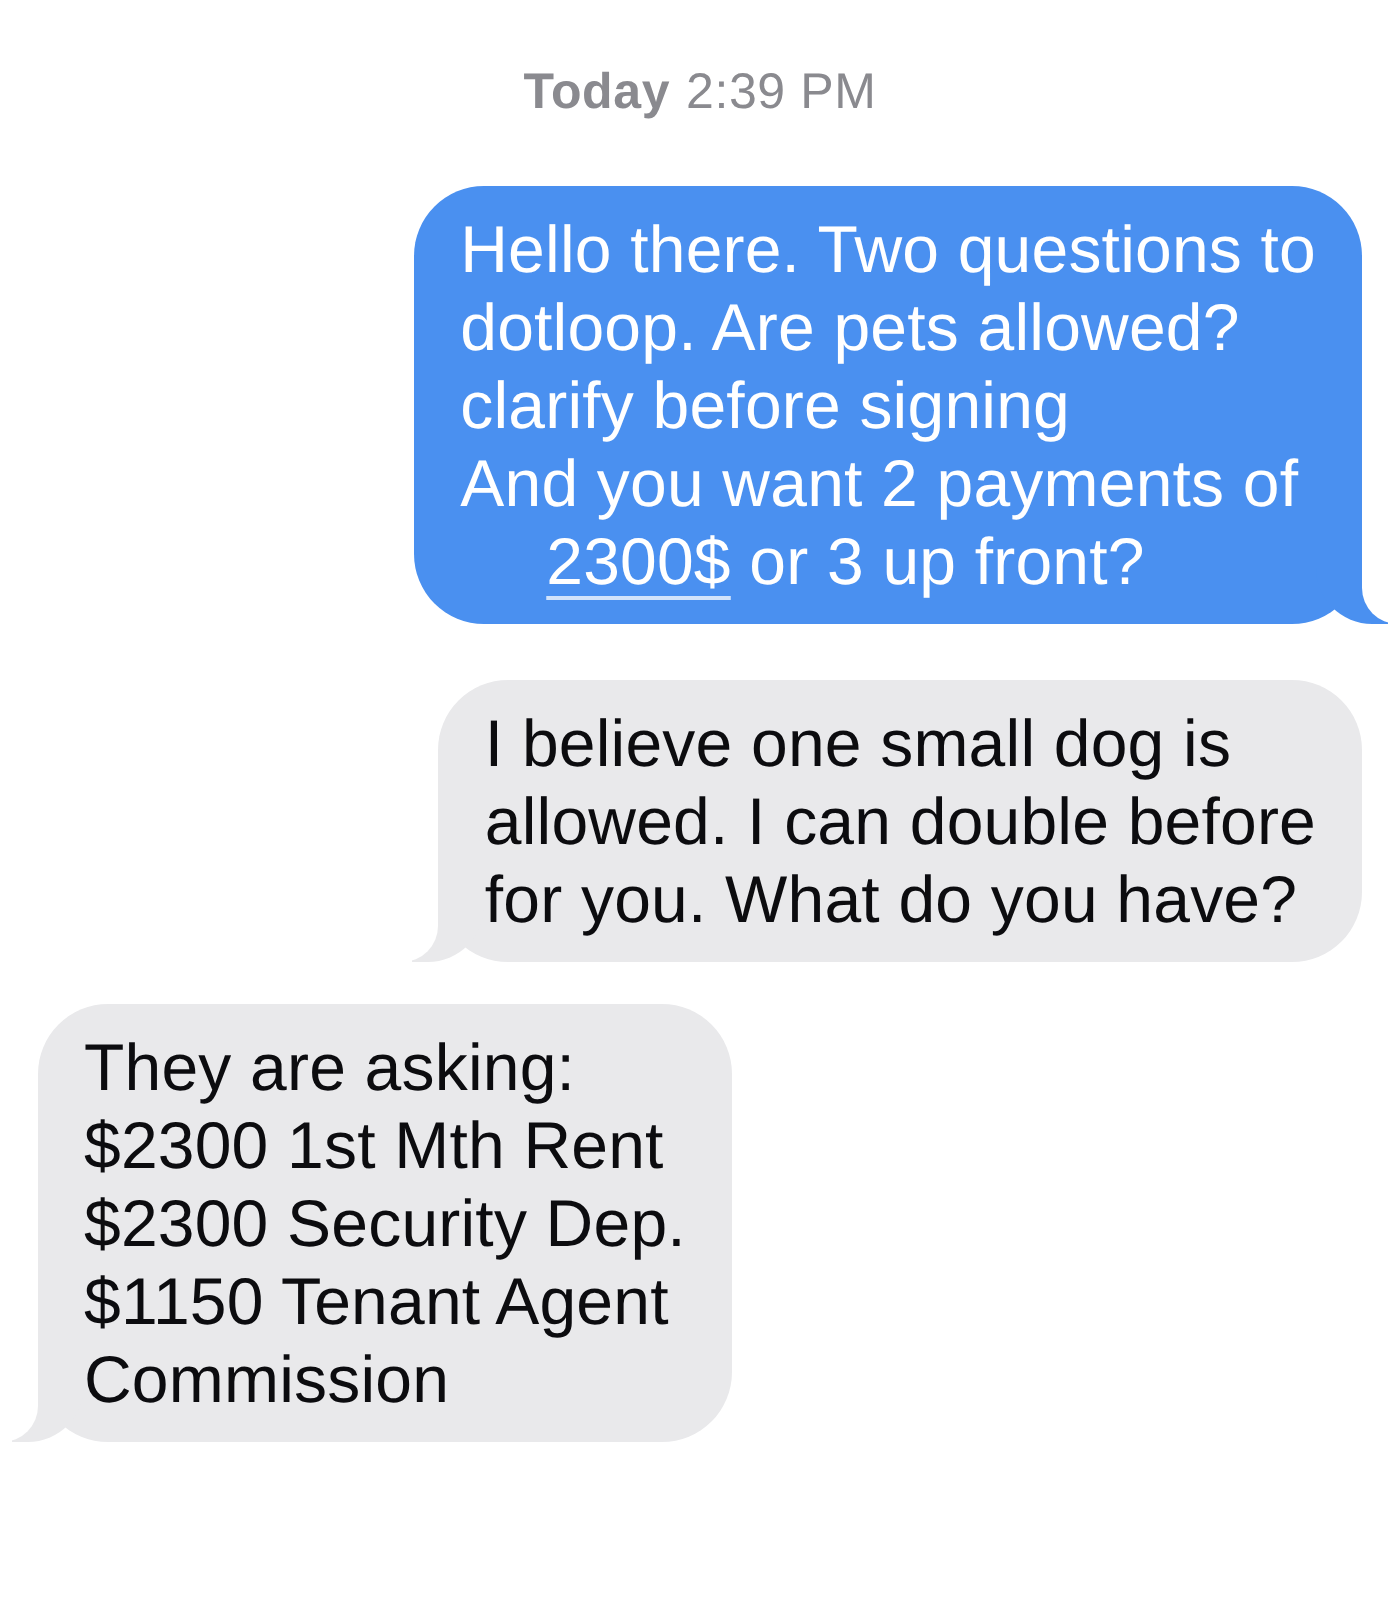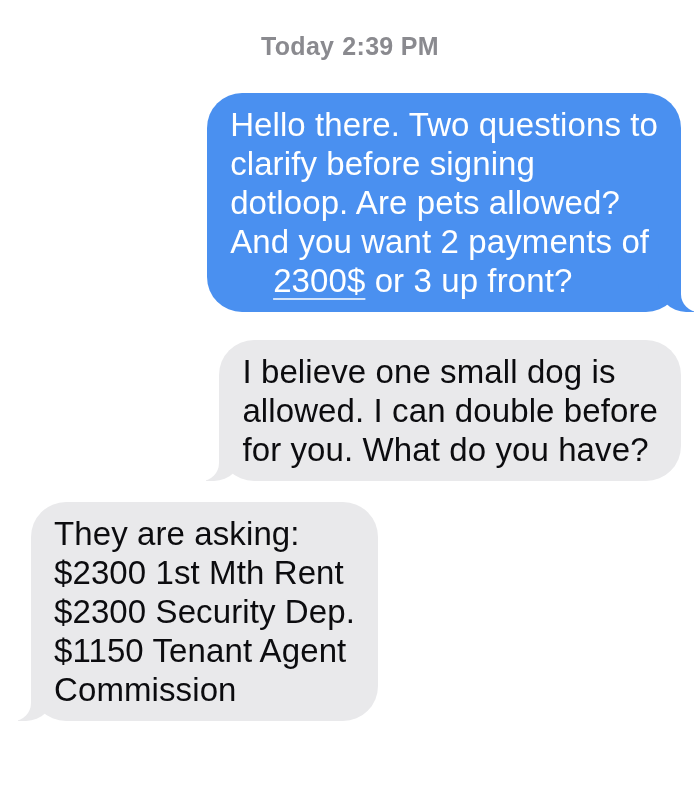--- a/index.html
+++ b/index.html
@@ -14,27 +14,27 @@
   
   .timestamp {
     text-align: center;
     font-size: 25px; line-height: 30px;
     color: var(--timestamp, #8a8a8f);
     letter-spacing: 0.3px;
   }
   .timestamp-first  { padding-top: 31px; }
   .timestamp-second { margin-top: 49px; }
   .ts-day  { font-weight: 700; }
-  .ts-time { font-weight: 700; margin-left: 8px; }
+  .ts-time { font-weight: 400; margin-left: 8px; }
 
   
   .row { display: flex; padding: 0 19px; }
   .row-sent       { justify-content: flex-end;  margin-top: 32px; }
   .row-received-1 { justify-content: flex-end; margin-top: 28px; }
-  .row-received-2 { justify-content: flex-start; margin-top: 21px; margin-left: 12px; }
+  .row-received-2 { justify-content: flex-start; margin-top: 21px; }
 
   
   .bubble {
     position: relative;
     width: fit-content;
     font-size: 33px;
     line-height: 39px;
     padding: 12px 23px;
     border-radius: 35px;
     letter-spacing: 0.1px;
@@ -97,22 +97,22 @@
 
 <div class="screen">
 
   <div class="timestamp timestamp-first">
     <span class="ts-day">Today</span><span class="ts-time">2:39 PM</span>
   </div>
 
   <div class="row row-sent">
     <div class="bubble bubble-sent">
       <div class="line">Hello there. Two questions to</div>
+      <div class="line">dotloop. Are pets allowed?</div>
       <div class="line">clarify before signing</div>
-      <div class="line">dotloop. Are pets allowed?</div>
       <div class="line">And you want 2 payments of</div>
       <div class="line"><span class="msg-link">2300$</span><span> or 3 up front?</span></div>
     </div>
   </div>
 
 
   <div class="row row-received-1">
     <div class="bubble bubble-received">
       <div class="line">I believe one small dog is</div>
       <div class="line">allowed. I can double before</div>

